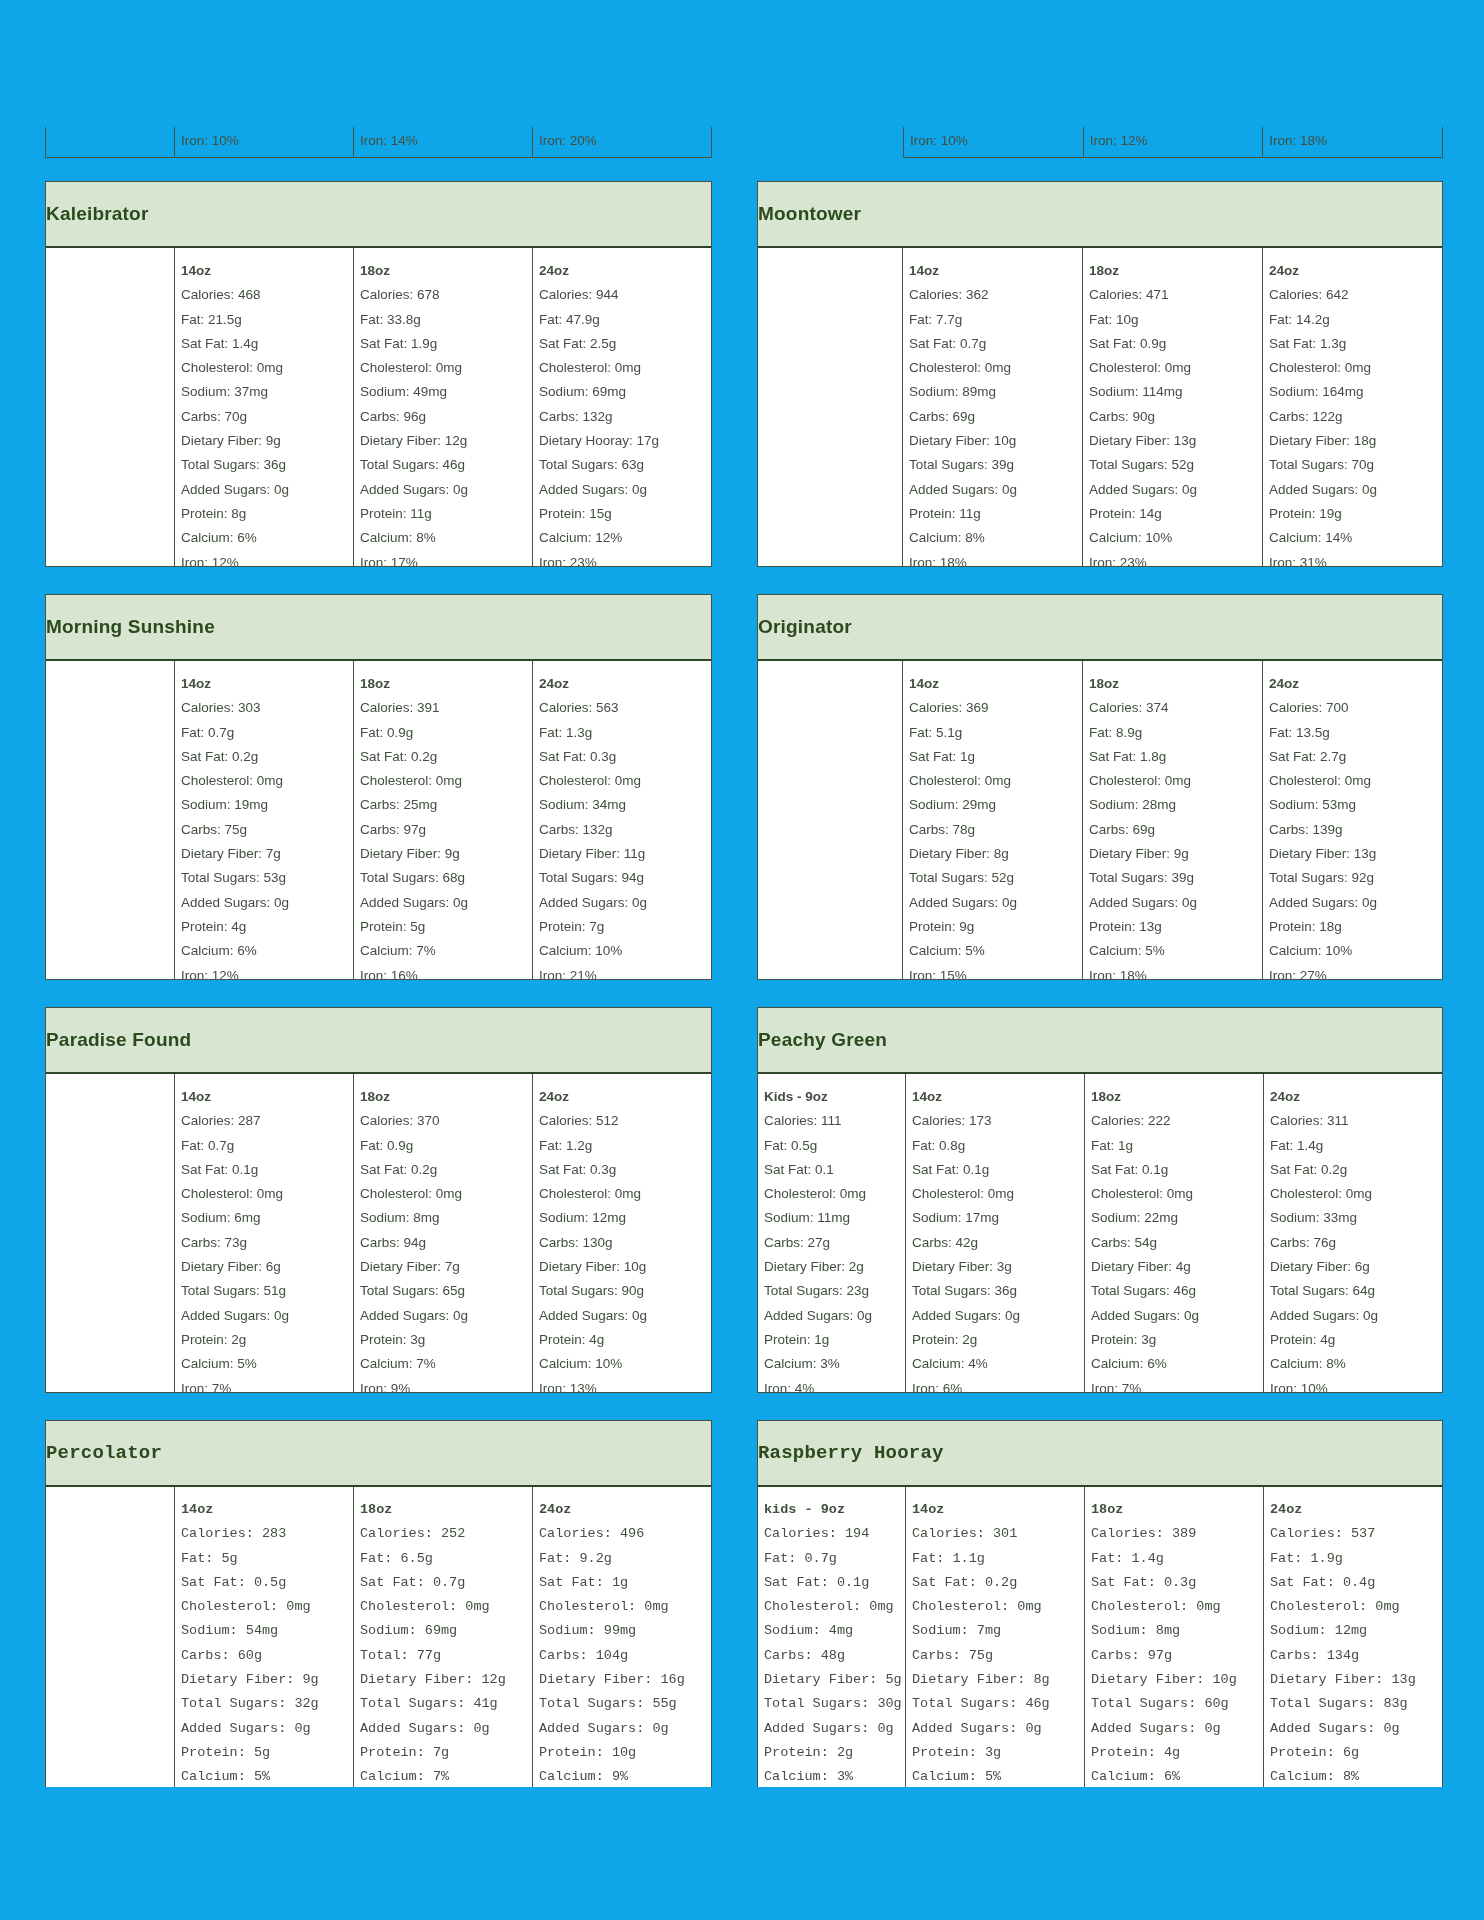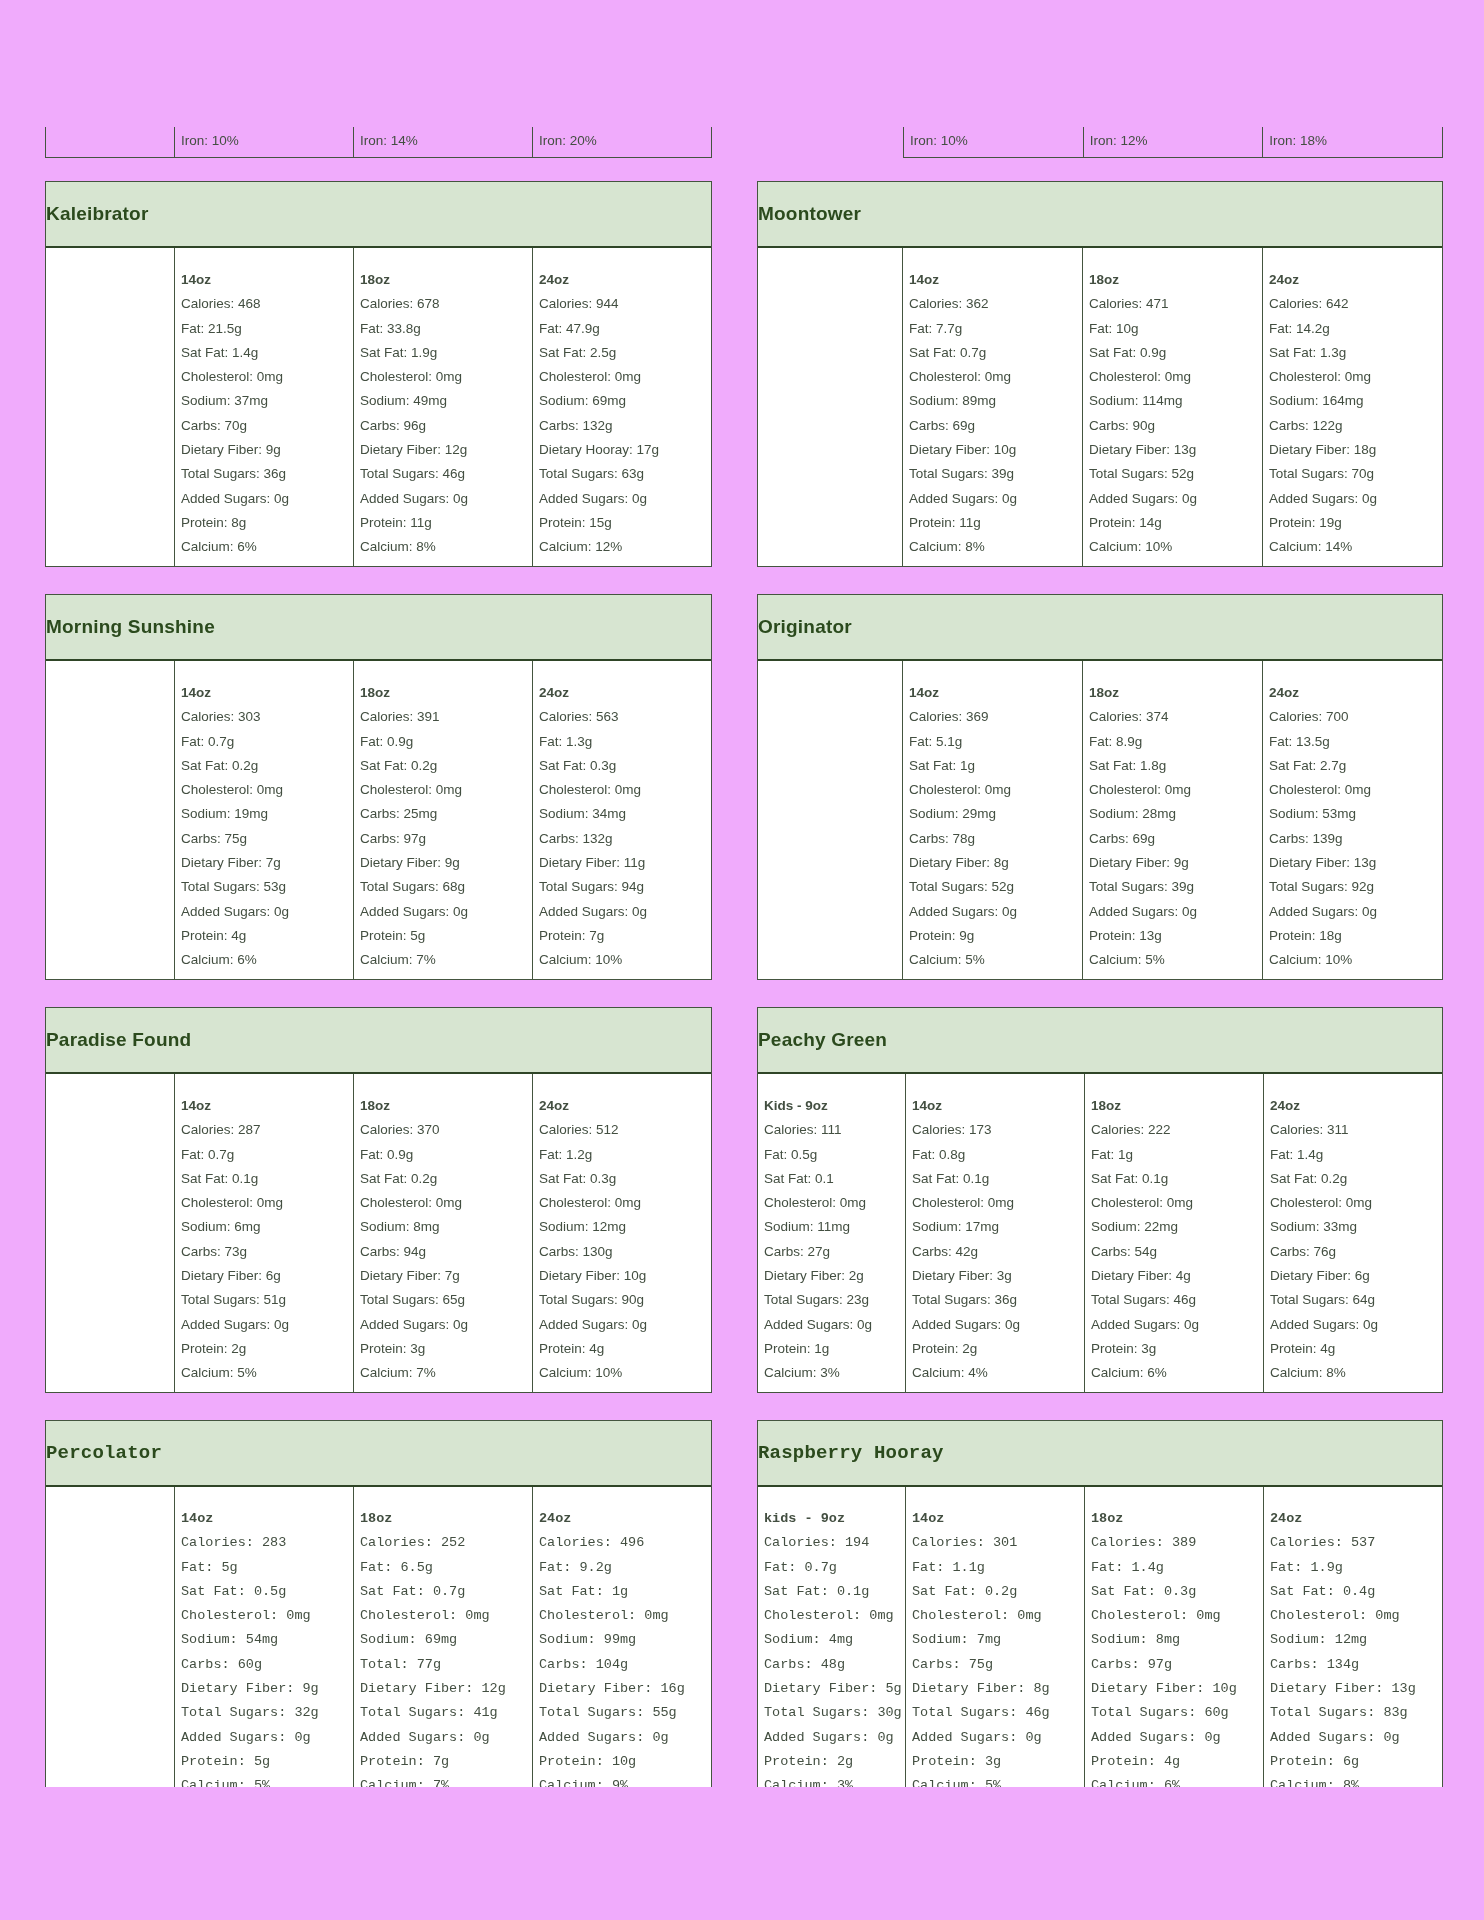--- a/index.html
+++ b/index.html
@@ -1,17 +1,17 @@
 <!DOCTYPE html>
 <html><head>
 <meta charset="utf-8">
 <style>
   html,body { margin:0; padding:0; background:#e8e8e8; }
   .page {
-    position:relative; width:1484px; height:1920px; background:#f0abfc;
+    position:relative; width:1484px; height:1920px; background:#0ea5e9;
     font-family:"Liberation Sans", sans-serif; overflow:hidden;
     color:#434f41; margin:0 auto;
   }
   .pagecol { position:absolute; top:127px; }
   .col-left  { left:45px;  width:667px; }
   .col-right { left:757px; width:686px; }
 
   
   .partial-row {
     display:flex; height:31px; box-sizing:border-box;
@@ -35,21 +35,21 @@
   .ntable.cut { border-bottom:none; margin-bottom:0;font-family:Liberation Mono, monospace; }
   .band {
     height:64px; background:var(--band); border-bottom:2px solid var(--bandline);
     display:flex; align-items:center; 
   }
   .band-title { font-size:19px; font-weight:bold; color:var(--title); letter-spacing:0.2px; }
   .cells { display:flex; height:318px; }
   .ntable.cut .cells { height:300px; overflow:hidden; }
   .cell {
     flex:1 1 0; border-left:1px solid var(--border);
-    padding:20px 4px 0 6px; box-sizing:border-box; overflow:hidden;
+    padding:11px 4px 0 6px; box-sizing:border-box; overflow:hidden;
   }
   .img-cell { flex:0 0 128px; border-left:none; padding:0; }
   .col-right .img-cell { flex:0 0 144px; }
   .kids-cell { border-left:none; flex:0 0 147px; }
   .size-header { font-size:13.5px; font-weight:bold; line-height:24.3px; white-space:nowrap; }
   .fact { font-size:13.5px; line-height:24.3px; white-space:nowrap; }
 </style>
 </head>
 <body>
 

